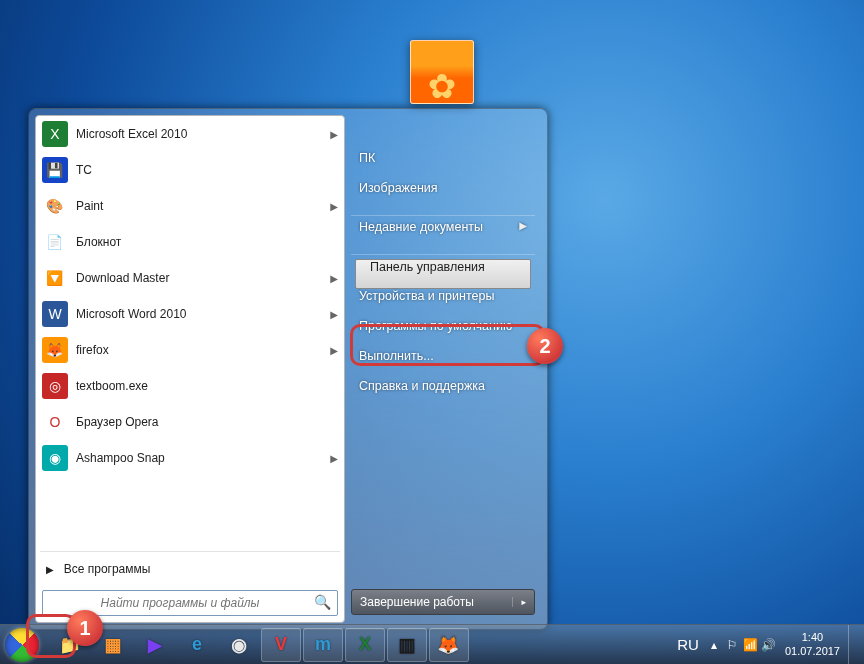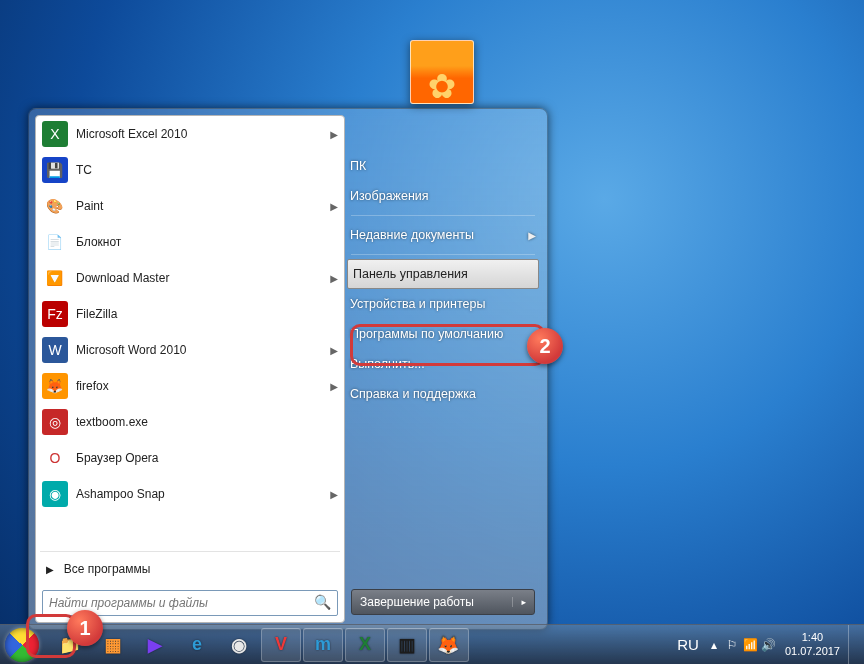--- a/index.html
+++ b/index.html
@@ -29,35 +29,35 @@
     cursor: pointer; font-size: 12px; color: #222;
   }
   .prog-icon { width: 26px; height: 26px; margin-right: 8px; display: flex; align-items: center; justify-content: center; border-radius: 3px; font-size: 14px; }
   .prog-item .chev { margin-left: auto; color: #666; font-size: 10px; }
   .separator { height: 1px; background: #e3e3e3; margin: 2px 4px; }
   .all-programs { display: flex; align-items: center; height: 30px; padding: 0 10px; font-size: 12px; color: #222; cursor: pointer; }
   .all-programs .tri { margin-right: 10px; font-size: 10px; }
   .search-box { margin: 6px; position: relative; }
   .search-box input {
     width: 100%; height: 26px; padding: 0 26px 0 6px;
-    border: 1px solid #7a99b8; border-radius: 2px; font-style: italic; font-size: 12px; color: #666;
+    border: 1px solid #7a99b8; border-radius: 2px; font-style: italic; font-size: 12px; color: #666; text-align: center;
   }
   .search-box .mag { position: absolute; right: 6px; top: 4px; color: #3a6ea5; font-size: 14px; }
 
   .sm-right { flex: 1; display: flex; flex-direction: column; padding: 6px 0; }
   .right-spacer { height: 30px; }
   .right-item {
-    height: 30px; display: flex; align-items: center; padding: 0 5px;
+    height: 30px; display: flex; padding: 0 14px;
     font-size: 12.5px; color: #fff; cursor: pointer; position: relative;
     text-shadow: 0 0 3px rgba(0,0,0,0.6);
   }
   .right-item .chev { margin-left: auto; color: #eee; font-size: 10px; }
   .right-item.highlighted {
     background: linear-gradient(180deg,#f0f0f0,#d5d5d5);
-    color: #222; text-shadow: none; border: 1px solid #888; border-radius: 2px; margin: 0 2px;
+    color: #222; text-shadow: none; border: 1px solid #888; border-radius: 2px; margin: 0 10px;
   }
   .right-sep { height: 1px; background: rgba(255,255,255,0.25); margin: 4px 6px; }
   .shutdown-wrap { margin-top: auto; padding: 0 6px 2px; display: flex; }
   .shutdown-btn {
     flex: 1; height: 26px; display: flex; align-items: center;
     background: linear-gradient(180deg,#7a7f88,#4f555e);
     border: 1px solid #3a3f47; border-radius: 3px; color: #fff; font-size: 12px;
     padding: 0 8px; cursor: pointer;
   }
   .shutdown-btn .split { margin-left: auto; border-left: 1px solid rgba(255,255,255,0.25); padding-left: 8px; font-size: 9px; }
@@ -139,24 +139,20 @@
           <span class="chev">▶</span>
         </div>
         <div class="prog-item">
           <div class="prog-icon" style="background: rgb(255, 255, 255); color: rgb(204, 51, 51);">📄</div>
           <span>Блокнот</span>
         </div>
         <div class="prog-item">
           <div class="prog-icon" style="background: rgb(255, 255, 255); color: rgb(204, 51, 51);">🔽</div>
           <span>Download Master</span>
           <span class="chev">▶</span>
-        </div>
-        <div class="prog-item">
-          <div class="prog-icon" style="background: rgb(187, 0, 0); color: rgb(255, 255, 255);">Fz</div>
-          <span>FileZilla</span>
         </div>
         <div class="prog-item">
           <div class="prog-icon" style="background: rgb(43, 87, 154); color: rgb(255, 255, 255);">W</div>
           <span>Microsoft Word 2010</span>
           <span class="chev">▶</span>
         </div>
         <div class="prog-item">
           <div class="prog-icon" style="background: rgb(255, 149, 0); color: rgb(255, 255, 255);">🦊</div>
           <span>firefox</span>
           <span class="chev">▶</span>

